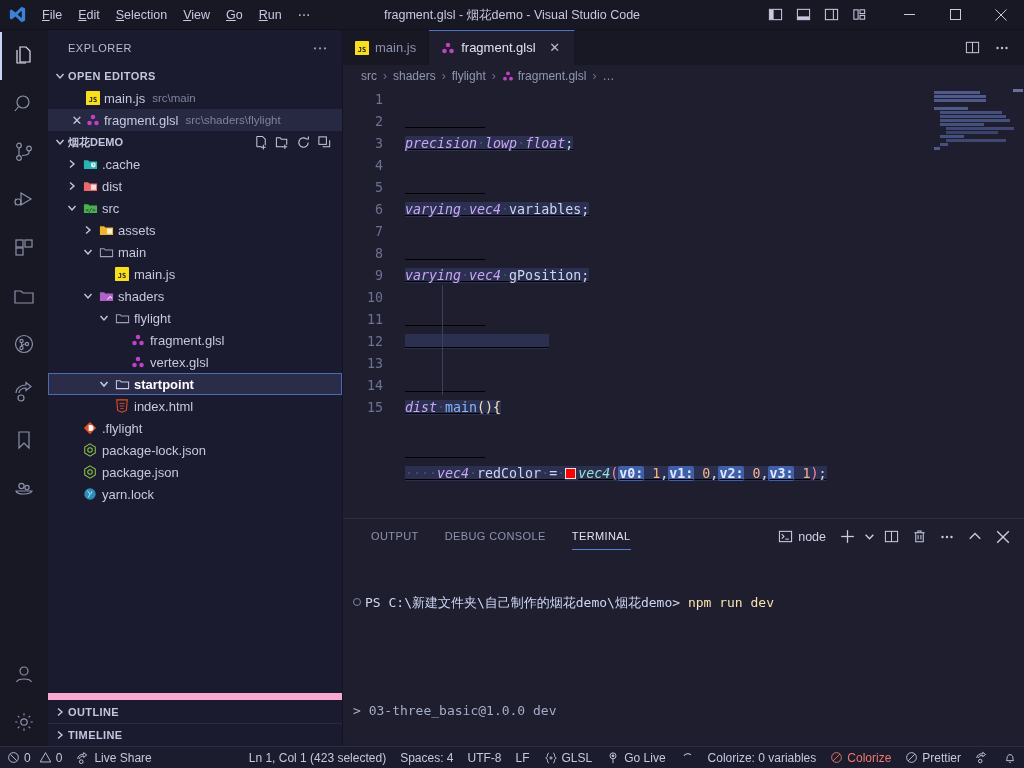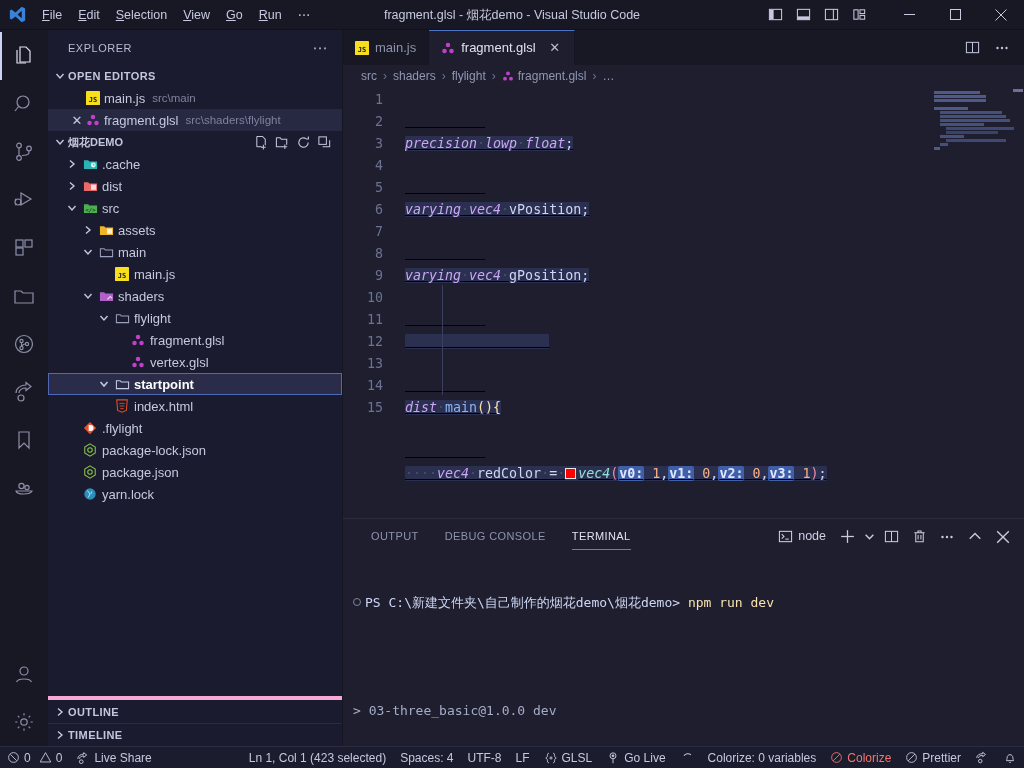--- a/index.html
+++ b/index.html
@@ -145,21 +145,21 @@
   }
   .trow.selected {
     background: #2a2c4a;
     outline: 1px solid #4f6ab5; outline-offset: -1px;
     color: #ffffff; font-weight: bold;
   }
   .tw { width: 16px; flex: 0 0 16px; }
   .ticon { width: 20px; flex: 0 0 20px; display: flex; align-items: center; justify-content: center; }
   .tlabel { margin-left: 2px; }
 
-  .sb-bottom { border-top: 4px solid #f9a8d4; }
+  .sb-bottom { border-top: 7px solid #f9a8d4; }
   .sb-bottom .section-head { height: 23px; }
 
   
   .editor-area { flex: 1; display: flex; flex-direction: column; min-width: 0; background: #1e1e2e; }
 
   .tabs-row {
     height: 35px; min-height: 35px; display: flex;
     background: #181825;
     position: relative;
   }
@@ -258,21 +258,21 @@
   }
   .ptab.active { color: #dfe2f2; }
   .ptab.active::after {
     content: ''; position: absolute; left: 10px; right: 10px; bottom: 4px;
     height: 1px; background: #5a7fd6;
   }
   .panel-actions {
     margin-left: auto; display: flex; align-items: center; gap: 2px; padding-right: 8px;
   }
   .term-sel {
-    display: flex; align-items: flex-start; gap: 5px; font-size: 12.5px;
+    display: flex; align-items: center; gap: 5px; font-size: 12.5px;
     color: #cdd1e6; padding: 0 6px; cursor: pointer; border-radius: 3px;
   }
   .panel-act {
     width: 26px; height: 26px; display: flex; align-items: center; justify-content: center;
     cursor: pointer; color: #c8cce0; border-radius: 3px;
   }
   .terminal-body {
     flex: 1; overflow: hidden;
     font-family: "DejaVu Sans Mono", monospace;
     font-size: 13px; line-height: 18px;
@@ -863,21 +863,21 @@
           <div class="ln">10</div>
           <div class="ln">11</div>
           <div class="ln">12</div>
           <div class="ln">13</div>
           <div class="ln">14</div>
           <div class="ln">15</div>
         </div>
 
         <div class="code-scroll">
           <div class="cline"><span class="sel"><span class="kw">precision</span><span class="ind">·</span><span class="kw">lowp</span><span class="ind">·</span><span class="kw">float</span><span class="punct">;</span></span></div>
-          <div class="cline"><span class="sel"><span class="kw">varying</span><span class="ind">·</span><span class="kw">vec4</span><span class="ind">·</span><span class="var">vPosition</span><span class="punct">;</span></span></div>
+          <div class="cline"><span class="sel"><span class="kw">varying</span><span class="ind">·</span><span class="kw">vec4</span><span class="ind">·</span><span class="var">variables</span><span class="punct">;</span></span></div>
           <div class="cline"><span class="sel"><span class="kw">varying</span><span class="ind">·</span><span class="kw">vec4</span><span class="ind">·</span><span class="var">gPosition</span><span class="punct">;</span></span></div>
           <div class="cline"><span class="sel">&nbsp;&nbsp;&nbsp;&nbsp;&nbsp;&nbsp;&nbsp;&nbsp;&nbsp;&nbsp;&nbsp;&nbsp;&nbsp;&nbsp;&nbsp;&nbsp;&nbsp;&nbsp;</span></div>
           <div class="cline"><span class="sel"><span class="kw">dist</span><span class="ind">·</span><span class="func">main</span><span class="paren">()</span><span class="paren">{</span></span></div>
           <div class="cline"><span class="sel"><span class="ind">····</span><span class="varit">vec4</span><span class="ind">·</span><span class="var">redColor</span><span class="ind">·</span><span class="punct">=</span><span class="ind">·</span><span class="swatch" style="background:#ff0000"></span><span class="builtin">vec4</span><span class="paren2">(</span><span class="hint">v0:</span> <span class="num">1</span><span class="punct">,</span><span class="hint">v1:</span> <span class="num">0</span><span class="punct">,</span><span class="hint">v2:</span> <span class="num">0</span><span class="punct">,</span><span class="hint">v3:</span> <span class="num">1</span><span class="paren2">)</span><span class="punct">;</span></span></div>
           
           
           
           
           
           

